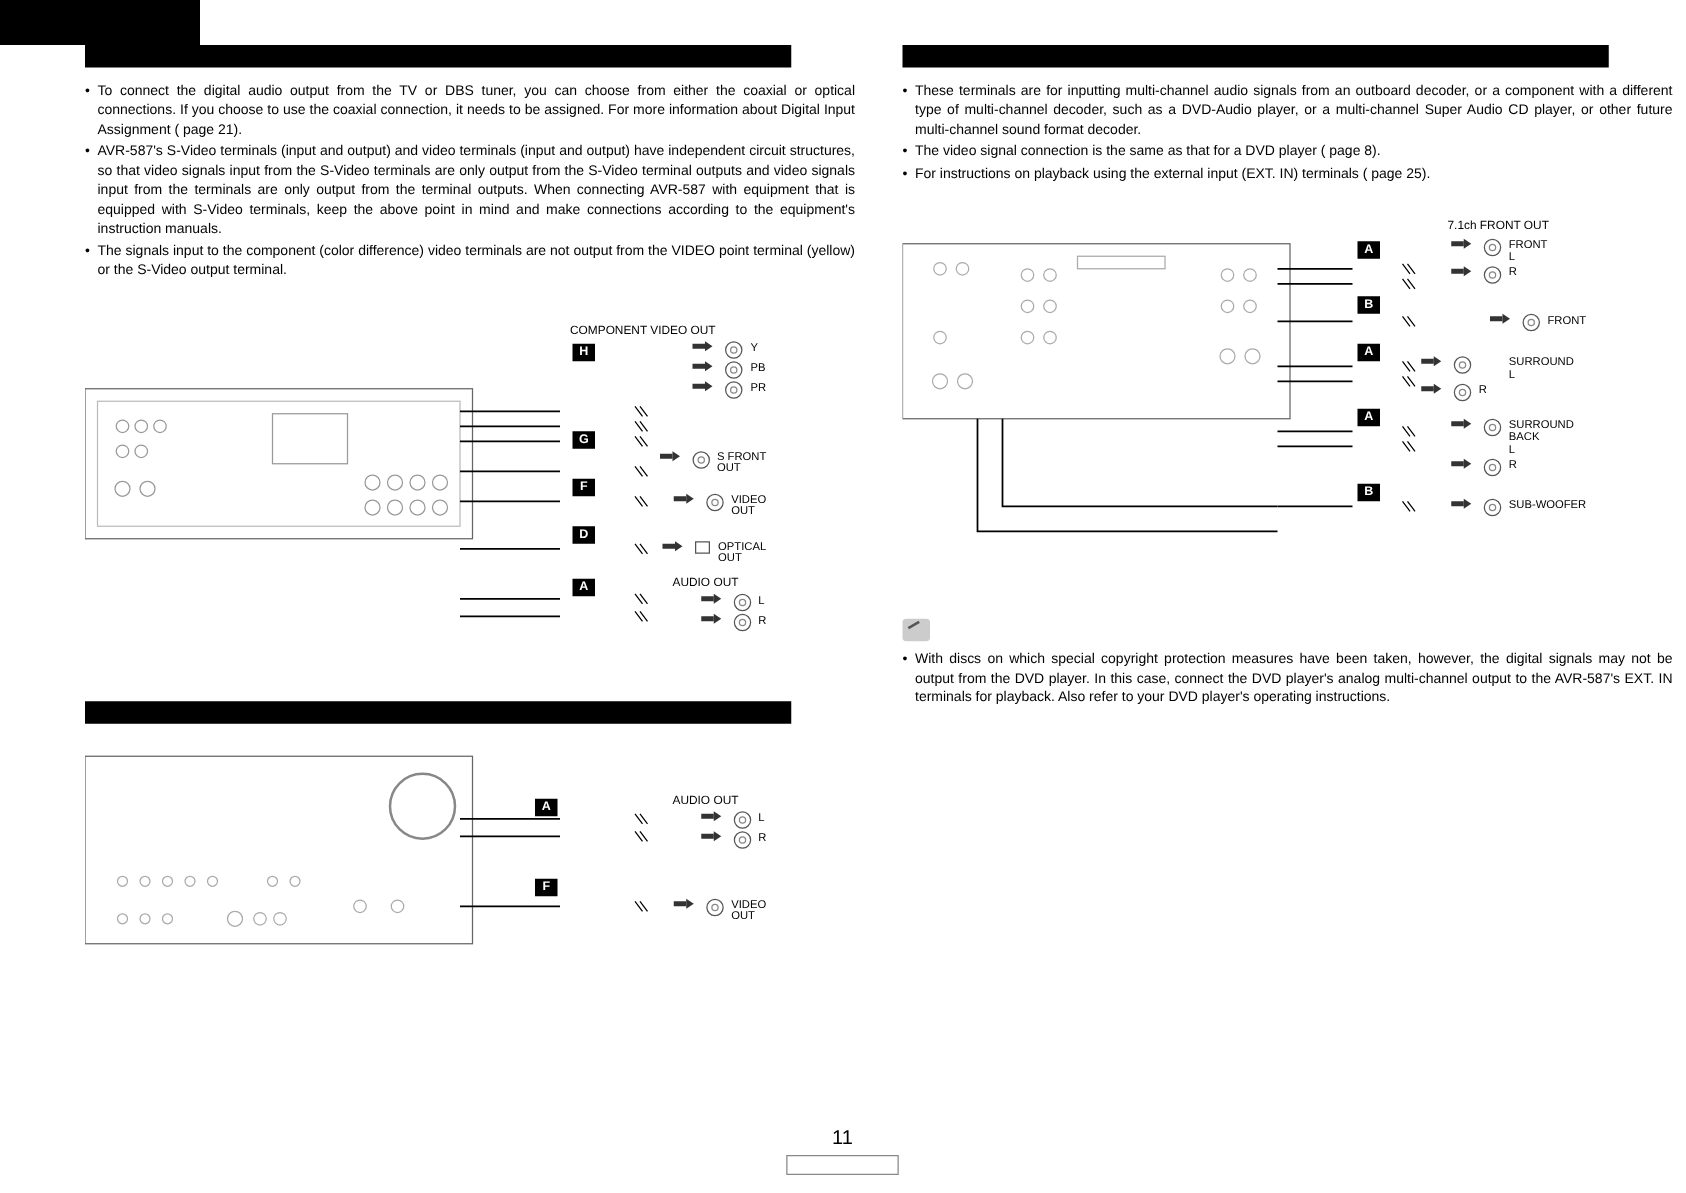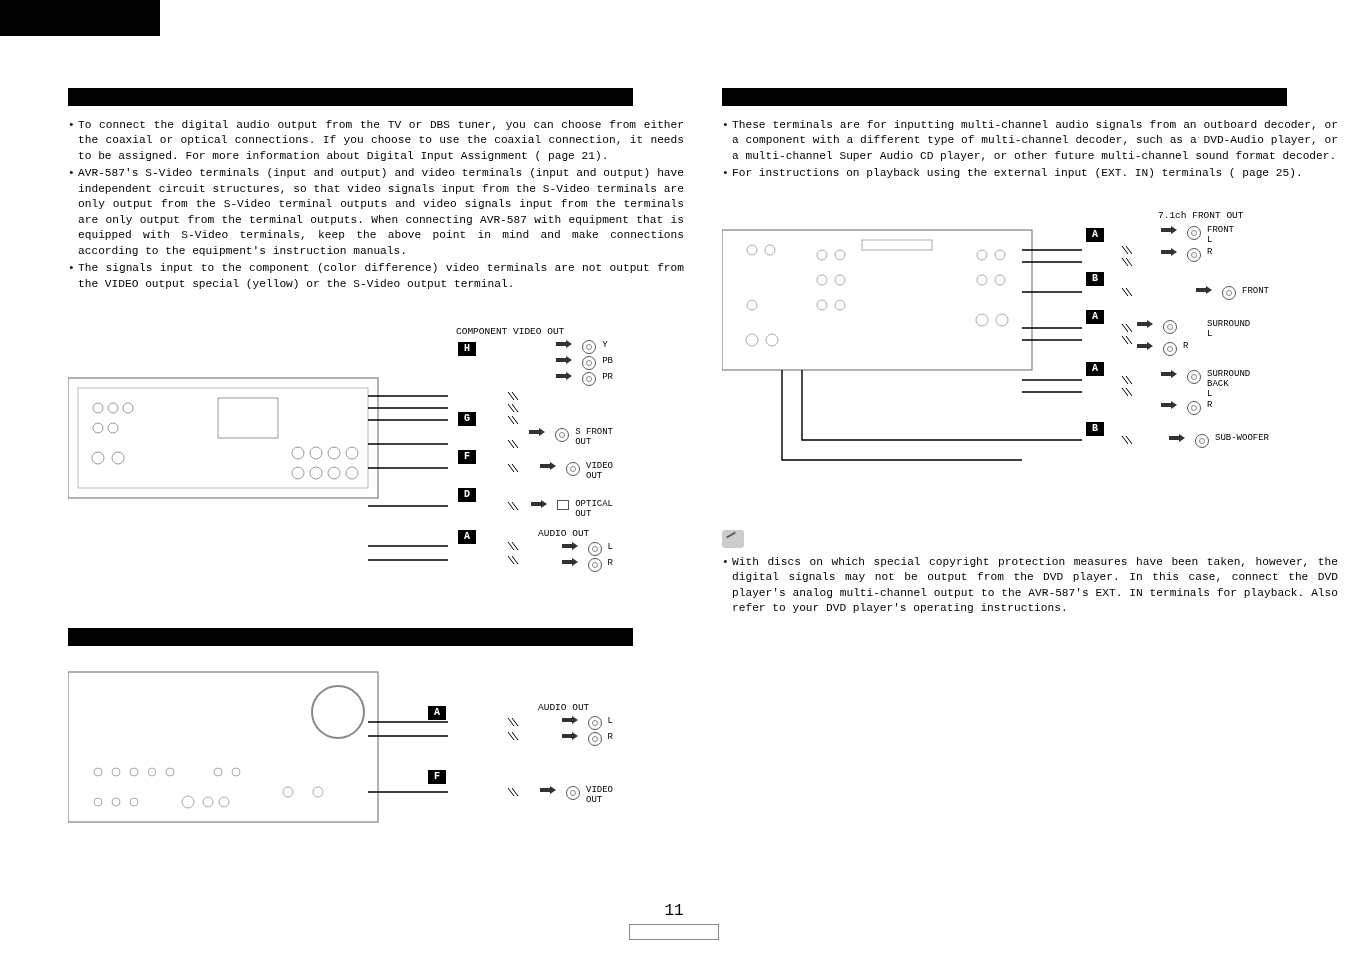--- a/index.html
+++ b/index.html
@@ -9,22 +9,21 @@
     background: #fff;
     font-family: Arial, Helvetica, sans-serif;
     font-size: 11.2px;
     color: #000;
     width: 1349px;
   }
   .page {
     width: 1348px;
     height: 954px;
     position: relative;
-    padding: 88px 10px 0 68px;
-    font-family: Liberation Mono, monospace;
+    padding: 36px 10px 0 68px;
   }
   .top-black {
     position: absolute;
     top: 0; left: 0;
     width: 160px; height: 36px;
     background: #000;
   }
   .columns {
     display: flex;
     gap: 38px;
@@ -170,21 +169,21 @@
       <div class="section-bar"></div>
 
       <ul class="bullets">
         <li>
           <span>To connect the digital audio output from the TV or DBS tuner, you can choose from either the coaxial or optical connections. If you choose to use the coaxial connection, it needs to be assigned. For more information about Digital Input Assignment (        page 21).</span>
         </li>
         <li>
           <span>AVR-587's S-Video terminals (input and output) and video terminals (input and output) have independent circuit structures, so that video signals input from the S-Video terminals are only output from the S-Video terminal outputs and video signals input from the terminals are only output from the terminal outputs. When connecting AVR-587 with equipment that is equipped with S-Video terminals, keep the above point in mind and make connections according to the equipment's instruction manuals.</span>
         </li>
         <li>
-          <span>The signals input to the component (color difference) video terminals are not output from the VIDEO output special (yellow) or the S-Video output terminal.</span>
+          <span>The signals input to the component (color difference) video terminals are not output from the VIDEO point terminal (yellow) or the S-Video output terminal.</span>
         </li>
       </ul>
 
       <div class="diagram" style="height:290px;">
         <svg class="svg-diagram" width="565" height="290">
 
           <rect x="0" y="70" width="310" height="120" fill="#fff" stroke="#666"></rect>
           <rect x="10" y="80" width="290" height="100" fill="none" stroke="#bbb"></rect>
 
           <g stroke="#999" fill="none">
@@ -344,20 +343,21 @@
         </div>
         <span class="label-box" style="position:absolute; left:360px; top:108px;">F</span>
       </div>
     </div>
 
     <div class="col">
       <div class="section-bar"></div>
 
       <ul class="bullets">
         <li><span>These terminals are for inputting multi-channel audio signals from an outboard decoder, or a component with a different type of multi-channel decoder, such as a DVD-Audio player, or a multi-channel Super Audio CD player, or other future multi-channel sound format decoder.</span></li>
+        <li><span>The video signal connection is the same as that for a DVD player (        page 8).</span></li>
         <li><span>For instructions on playback using the external input (EXT. IN) terminals (        page 25).</span></li>
       </ul>
 
       
       <div class="diagram" style="height:310px; margin-top:28px;">
         <svg class="svg-diagram" width="565" height="310">
           <rect x="0" y="20" width="310" height="140" fill="#fff" stroke="#666"></rect>
           <g stroke="#aaa" fill="none">
             <circle cx="30" cy="40" r="5"></circle>
               <circle cx="48" cy="40" r="5"></circle>

